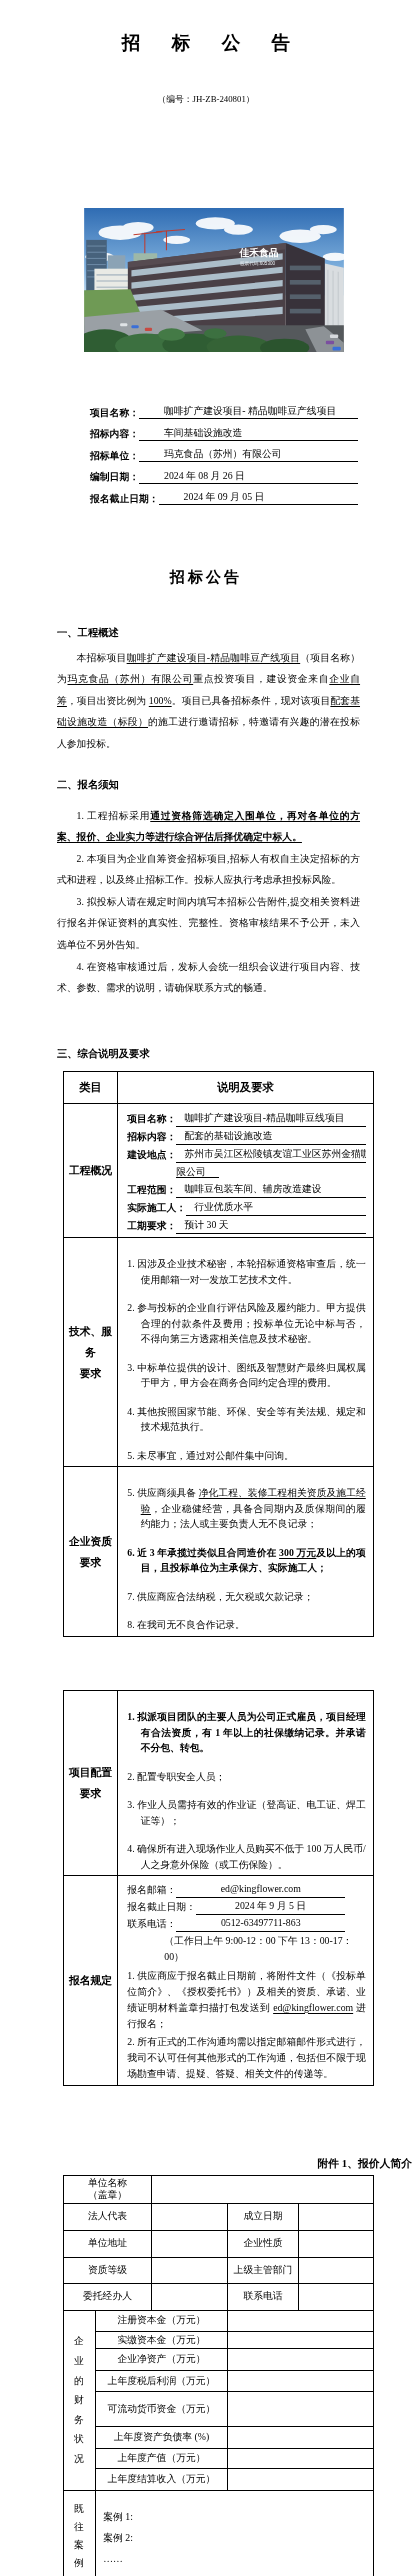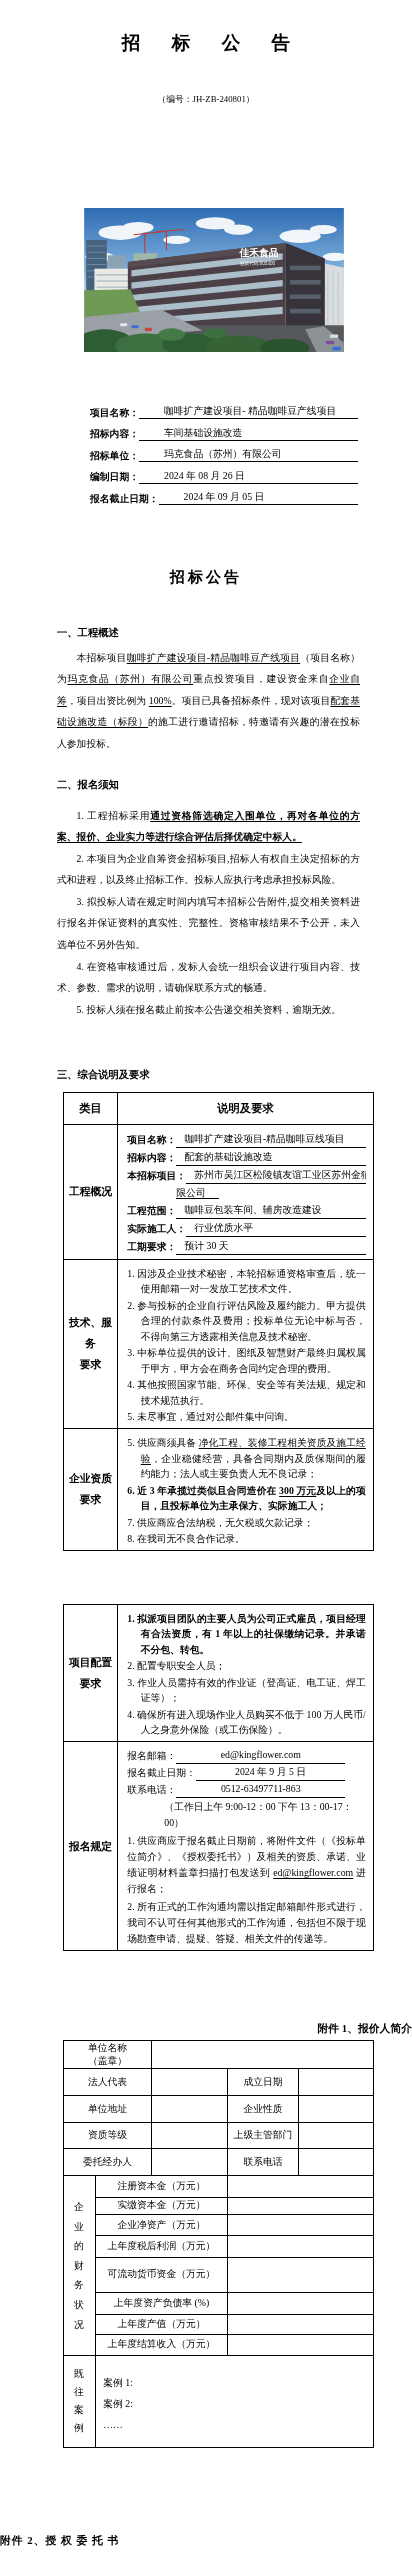--- a/index.html
+++ b/index.html
@@ -30,21 +30,21 @@
   .t1{margin-top:9.3px;}
   .t2{margin-top:53px;}
   .th-cell{font-size:11.3px;font-weight:bold;text-align:center;}
   .rowlab{font-size:10.8px;font-weight:bold;text-align:center;line-height:21px;}
   .cell-pad{padding:5.2px 7.2px 3.1px 9.3px;vertical-align:top;}
   .fline{display:flex;line-height:17px;align-items:flex-end;}
   .fline .lab{font-weight:bold;white-space:nowrap;}
   .fline .val{flex:1;border-bottom:0.5px solid #000;padding:0 0 0 8.2px;white-space:nowrap;overflow:hidden;}
   .fline2{line-height:17px;margin-left:49px;}
   .fline2 .val2{border-bottom:0.5px solid #000;padding-right:13.4px;}
-  .titem{line-height:15.5px;padding-left:13.4px;text-indent:-13.4px;text-align:justify;margin-top:1px;}
+  .titem{line-height:15.5px;padding-left:13.4px;text-indent:-13.4px;text-align:justify;margin-top:13px;}
   .bitem{line-height:16px;text-align:justify;margin-top:2.1px;}
   .rline{display:flex;line-height:16px;align-items:flex-end;margin-right:20.6px;}
   .rline .lab{white-space:nowrap;}
   .rline .val{flex:1;border-bottom:0.5px solid #000;text-align:center;white-space:nowrap;}
   .hours{line-height:16px;margin:1px 0 2.1px 37px;}
   
   .att-head{margin-top:70px;text-align:right;font-size:10.8px;font-weight:bold;line-height:14.4px;}
   .tf{width:310px;margin-top:4.6px;}
   .tf td{font-size:9.8px;text-align:center;}
   .lab2l{line-height:12.4px;}
@@ -190,21 +190,20 @@
     <span>本招标项目</span><span class="u">咖啡扩产建设项目-精品咖啡豆产线项目</span><span>（项目名称）为</span><span class="u">玛克食品（苏州）有限公司</span><span>重点投资项目，建设资金来自</span><span class="u">企业自筹</span><span>，项目出资比例为 </span><span class="u">100%</span><span>。项目已具备招标条件，现对该项目</span><span class="u">配套基础设施改造（标段）</span><span>的施工进行邀请招标，特邀请有兴趣的潜在投标人参加投标。</span>
   </div>
 
   <div class="sec-head sans sh2">二、报名须知</div>
   <div class="para it1">
     <span>1. 工程招标采用</span><span class="b u">通过资格筛选确定入围单位，再对各单位的方案、报价、企业实力等进行综合评估后择优确定中标人。</span>
   </div>
   <div class="para">2. 本项目为企业自筹资金招标项目,招标人有权自主决定招标的方式和进程，以及终止招标工作。投标人应执行考虑承担投标风险。</div>
   <div class="para">3. 拟投标人请在规定时间内填写本招标公告附件,提交相关资料进行报名并保证资料的真实性、完整性。资格审核结果不予公开，未入选单位不另外告知。</div>
   <div class="para">4. 在资格审核通过后，发标人会统一组织会议进行项目内容、技术、参数、需求的说明，请确保联系方式的畅通。</div>
-  <div class="para">5. 投标人须在报名截止前按本公告递交相关资料，逾期无效。</div>
 
   <div class="sec-head sans sh3">三、综合说明及要求</div>
 
   <table class="t1">
     <colgroup>
         <col style="width:54px">
         <col style="width:256px">
       </colgroup>
     <tbody>
         <tr style="height:32px">
@@ -216,21 +215,21 @@
       <td class="cell-pad">
         <div class="fline">
           <span class="lab">项目名称：</span>
           <span class="val">咖啡扩产建设项目-精品咖啡豆线项目</span>
         </div>
         <div class="fline">
           <span class="lab">招标内容：</span>
           <span class="val">配套的基础设施改造</span>
         </div>
         <div class="fline">
-          <span class="lab">本招标项目：</span>
+          <span class="lab">建设地点：</span>
           <span class="val">苏州市吴江区松陵镇友谊工业区苏州金猫咖啡有</span>
         </div>
         <div class="fline2">
           <span class="val2">限公司</span>
         </div>
         <div class="fline">
           <span class="lab">工程范围：</span>
           <span class="val">咖啡豆包装车间、辅房改造建设</span>
         </div>
         <div class="fline">

